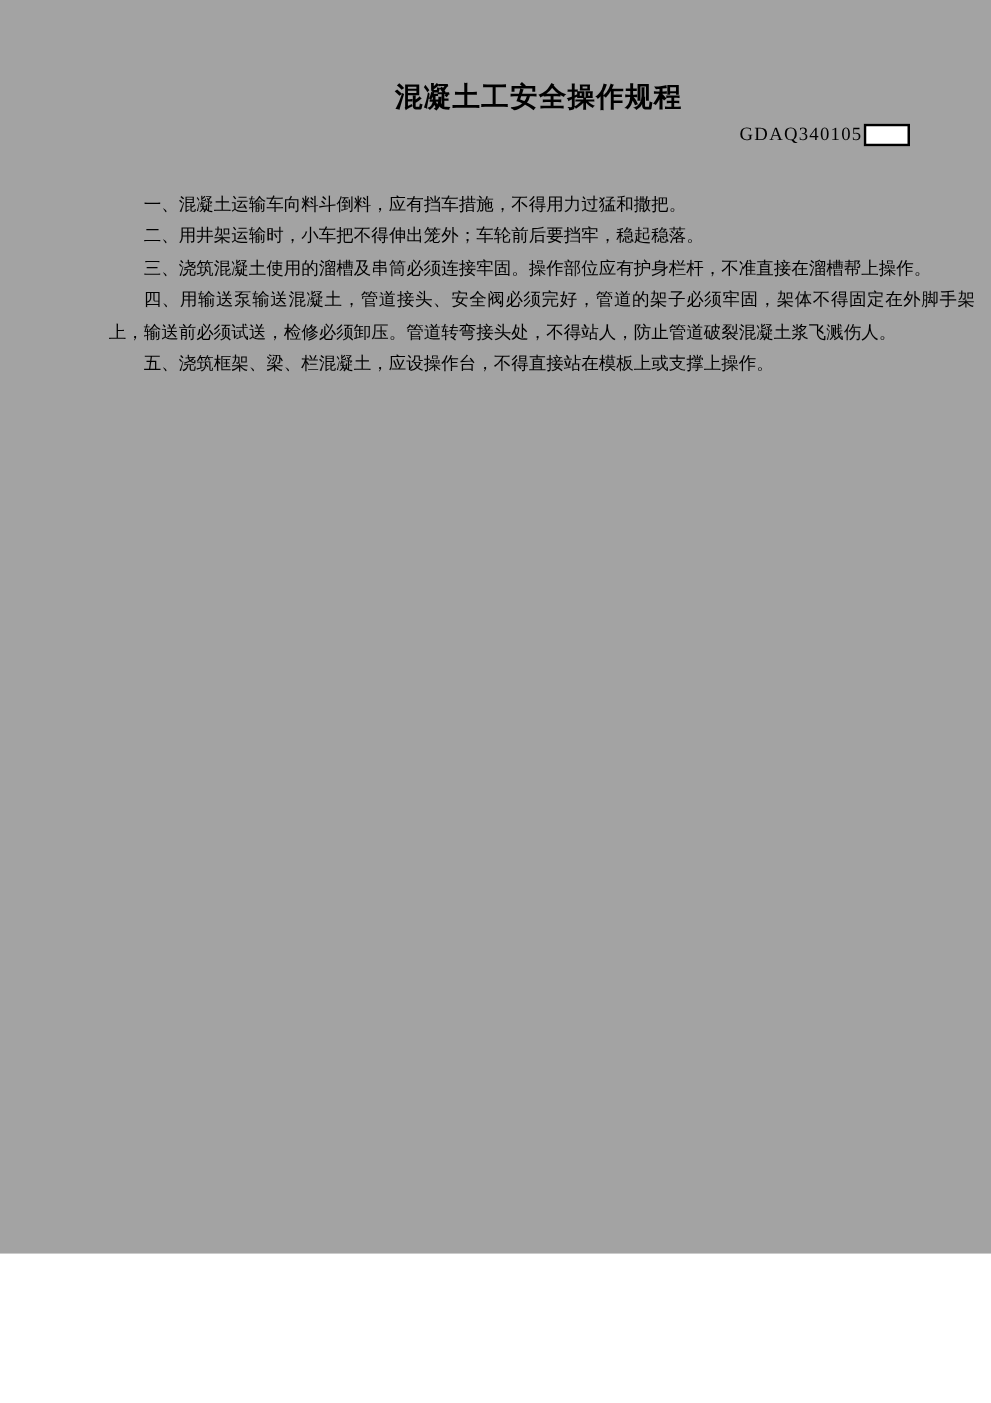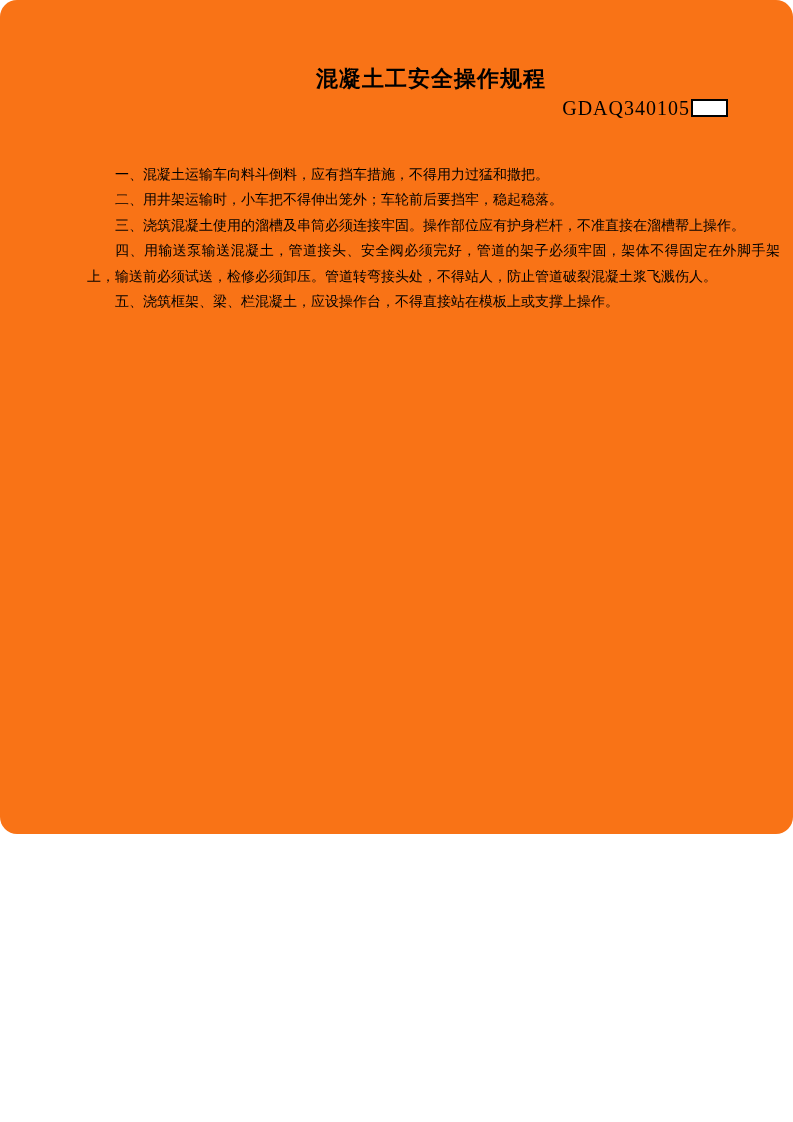--- a/index.html
+++ b/index.html
@@ -3,26 +3,25 @@
 <meta charset="utf-8">
 <style>
   html, body {
     margin: 0;
     padding: 0;
     background: #ffffff;
   }
   .page {
     position: relative;
     width: 793px;
-    height: 834px;
-    background: #f97316;
+    height: 1003px;
+    background: #a3a3a3;
     color: #000000;
     font-family: "Liberation Serif", "DejaVu Serif", serif;
     overflow: hidden;
-    border-radius: 17px;
   }
   .title {
     position: absolute;
     top: 64px;
     left: 87px;
     width: 688px;
     margin: 0;
     text-align: center;
     font-family: "DejaVu Sans", "Liberation Sans", sans-serif;
     font-weight: bold;
@@ -35,35 +34,35 @@
     position: absolute;
     top: 98px;
     right: 65px;
     display: flex;
     align-items: center;
     gap: 1px;
     height: 20px;
   }
   .doc-code {
     font-family: "Liberation Serif", "DejaVu Serif", serif;
-    font-size: 20px;
+    font-size: 15px;
     letter-spacing: 1px;
     line-height: 18px;
     color: #000000;
   }
   .code-box {
     display: inline-block;
     width: 33px;
     height: 14px;
     border: 2px solid #000000;
     background: #ffffff;
   }
   .doc-body {
     position: absolute;
-    top: 162px;
+    top: 152px;
     left: 87px;
     width: 693px;
     font-size: 14px;
     line-height: 25.4px;
     text-align: justify;
     color: #000000;
   }
   .doc-body p {
     margin: 0;
     padding: 0;

